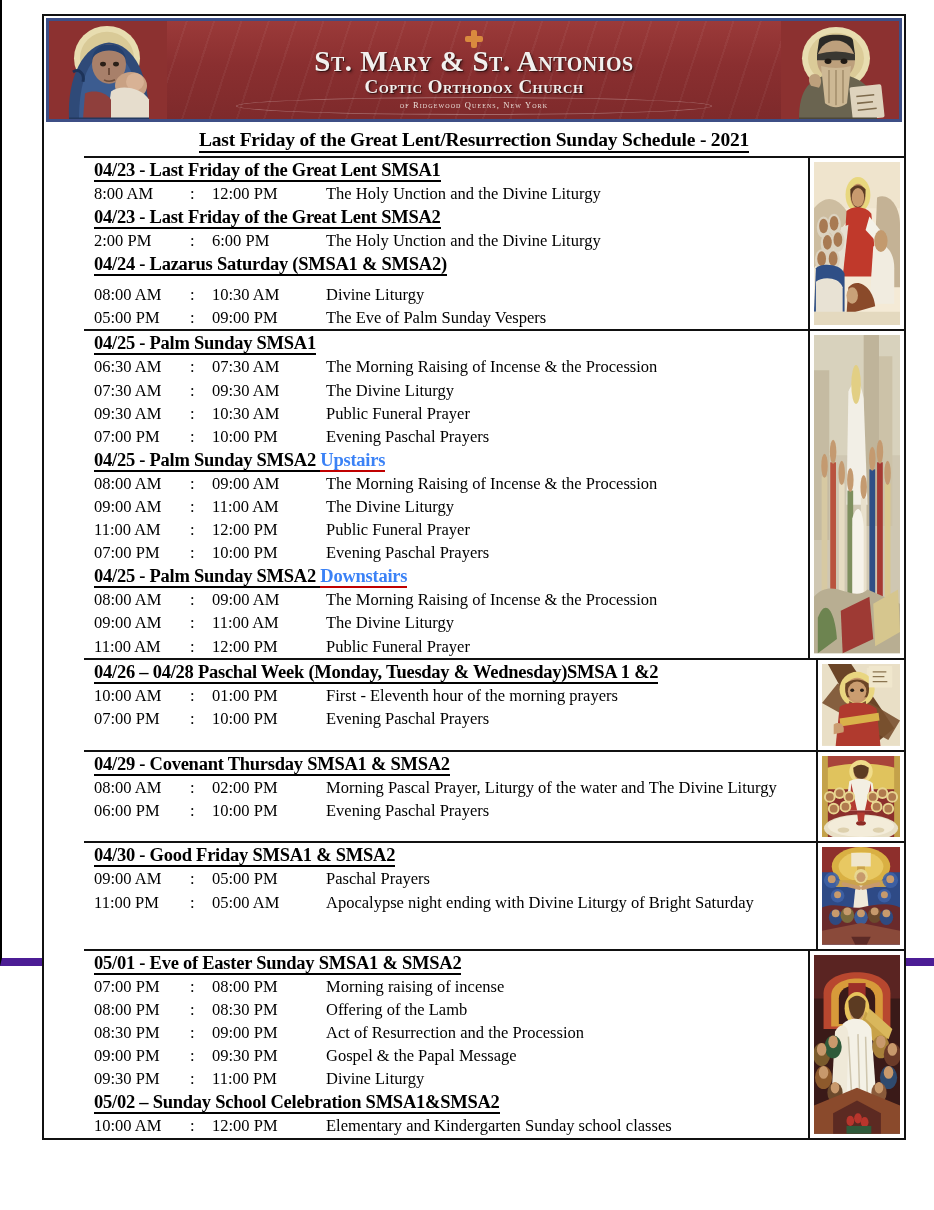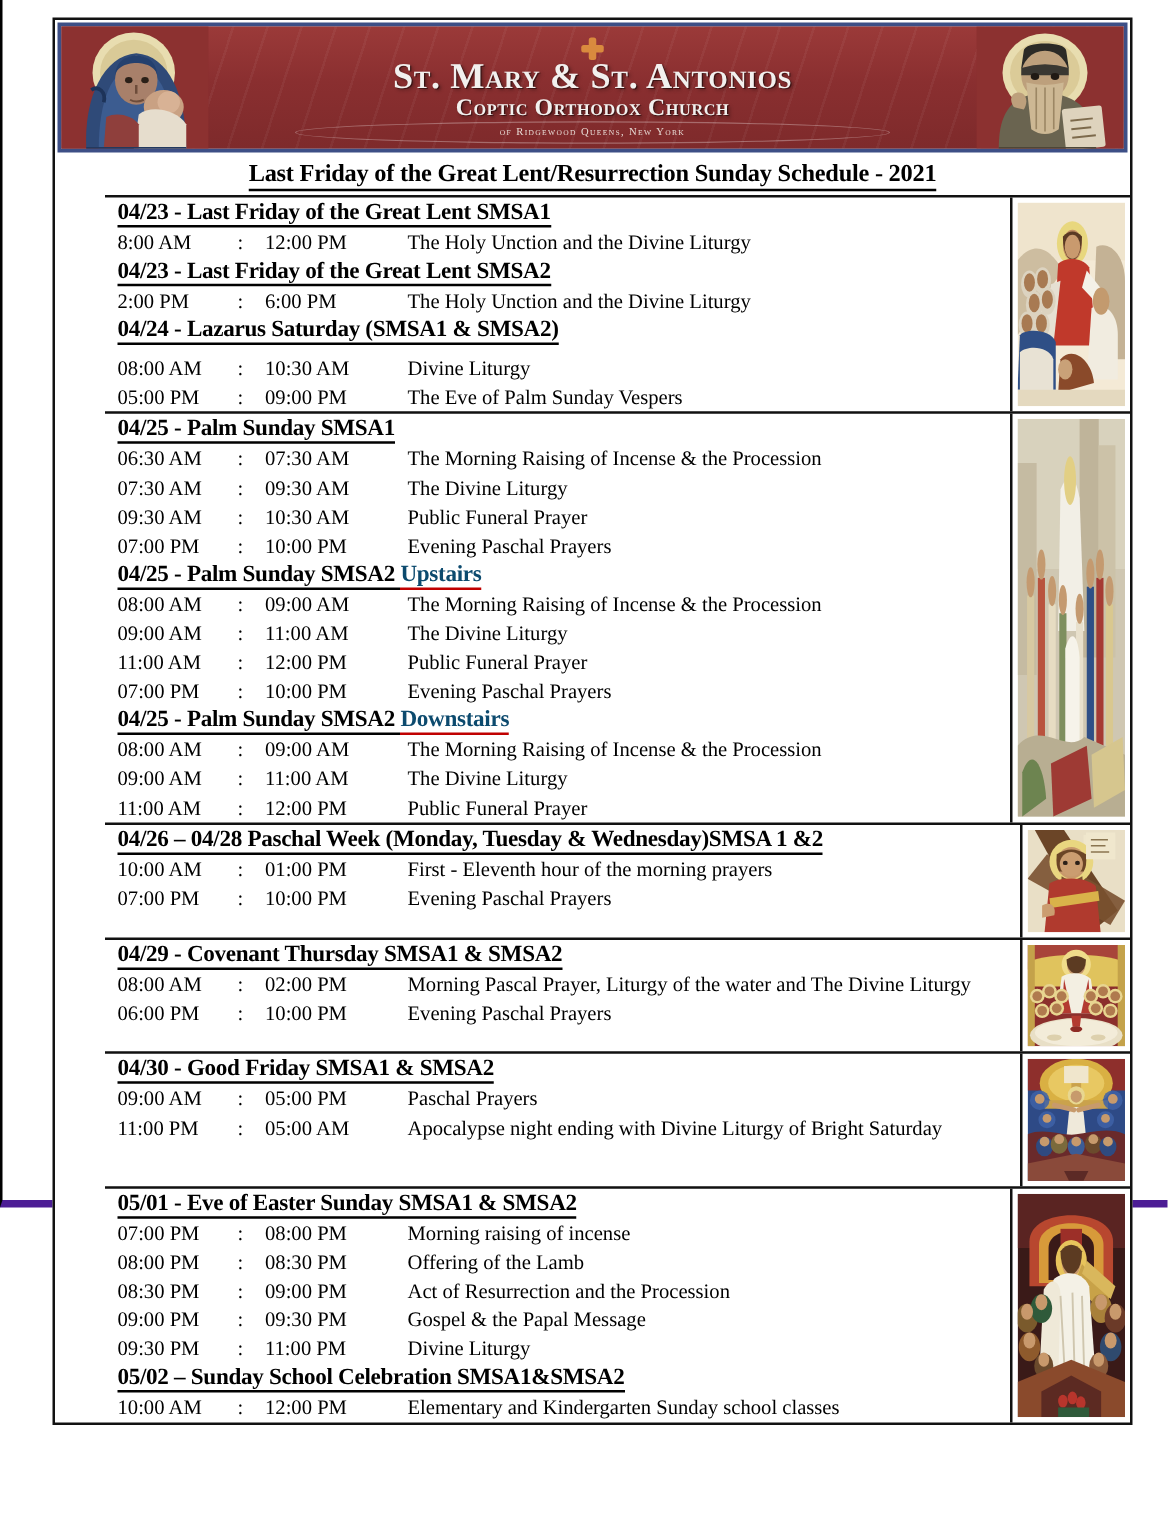--- a/index.html
+++ b/index.html
@@ -7,21 +7,21 @@
     width:934px;height:1210px;
     background:#ffffff;
     font-family:"Liberation Serif", serif;
     overflow:hidden;
   }
   .page{
     position:relative;
     width:934px;height:966px;
     box-sizing:border-box;
     border-left:2px solid #000;
-    border-bottom:6px solid #4c1d95;
+    border-bottom:8px solid #4c1d95;
     background:#fff;
   }
   .sheet{
     position:absolute;
     left:40px;top:14px;
     width:864px;
     box-sizing:border-box;
     border:2px solid #111;
     background:#fff;
   }
@@ -133,21 +133,21 @@
   .block.has-img.wide-img .img-col{ width:88px; }
 
   .hd{
     font-size:18.5px;
     font-weight:bold;
     letter-spacing:-.25px;
     padding:2px 0 1px 0;
     white-space:nowrap;
   }
   .hd .u{border-bottom:2px solid #000;padding-bottom:0px;}
-  .hd .red{color:#0c4a6e;border-bottom:2px solid #c00000;}
+  .hd .red{color:#3b82f6;border-bottom:2px solid #c00000;}
 
   .row{
     display:flex;
     align-items:flex-end;
     font-size:16.5px;
     line-height:1.28;
     padding:1px 0;
   }
   .row .t1{width:96px;flex:0 0 96px;}
   .row .sep{width:22px;flex:0 0 22px;text-align:left;}

